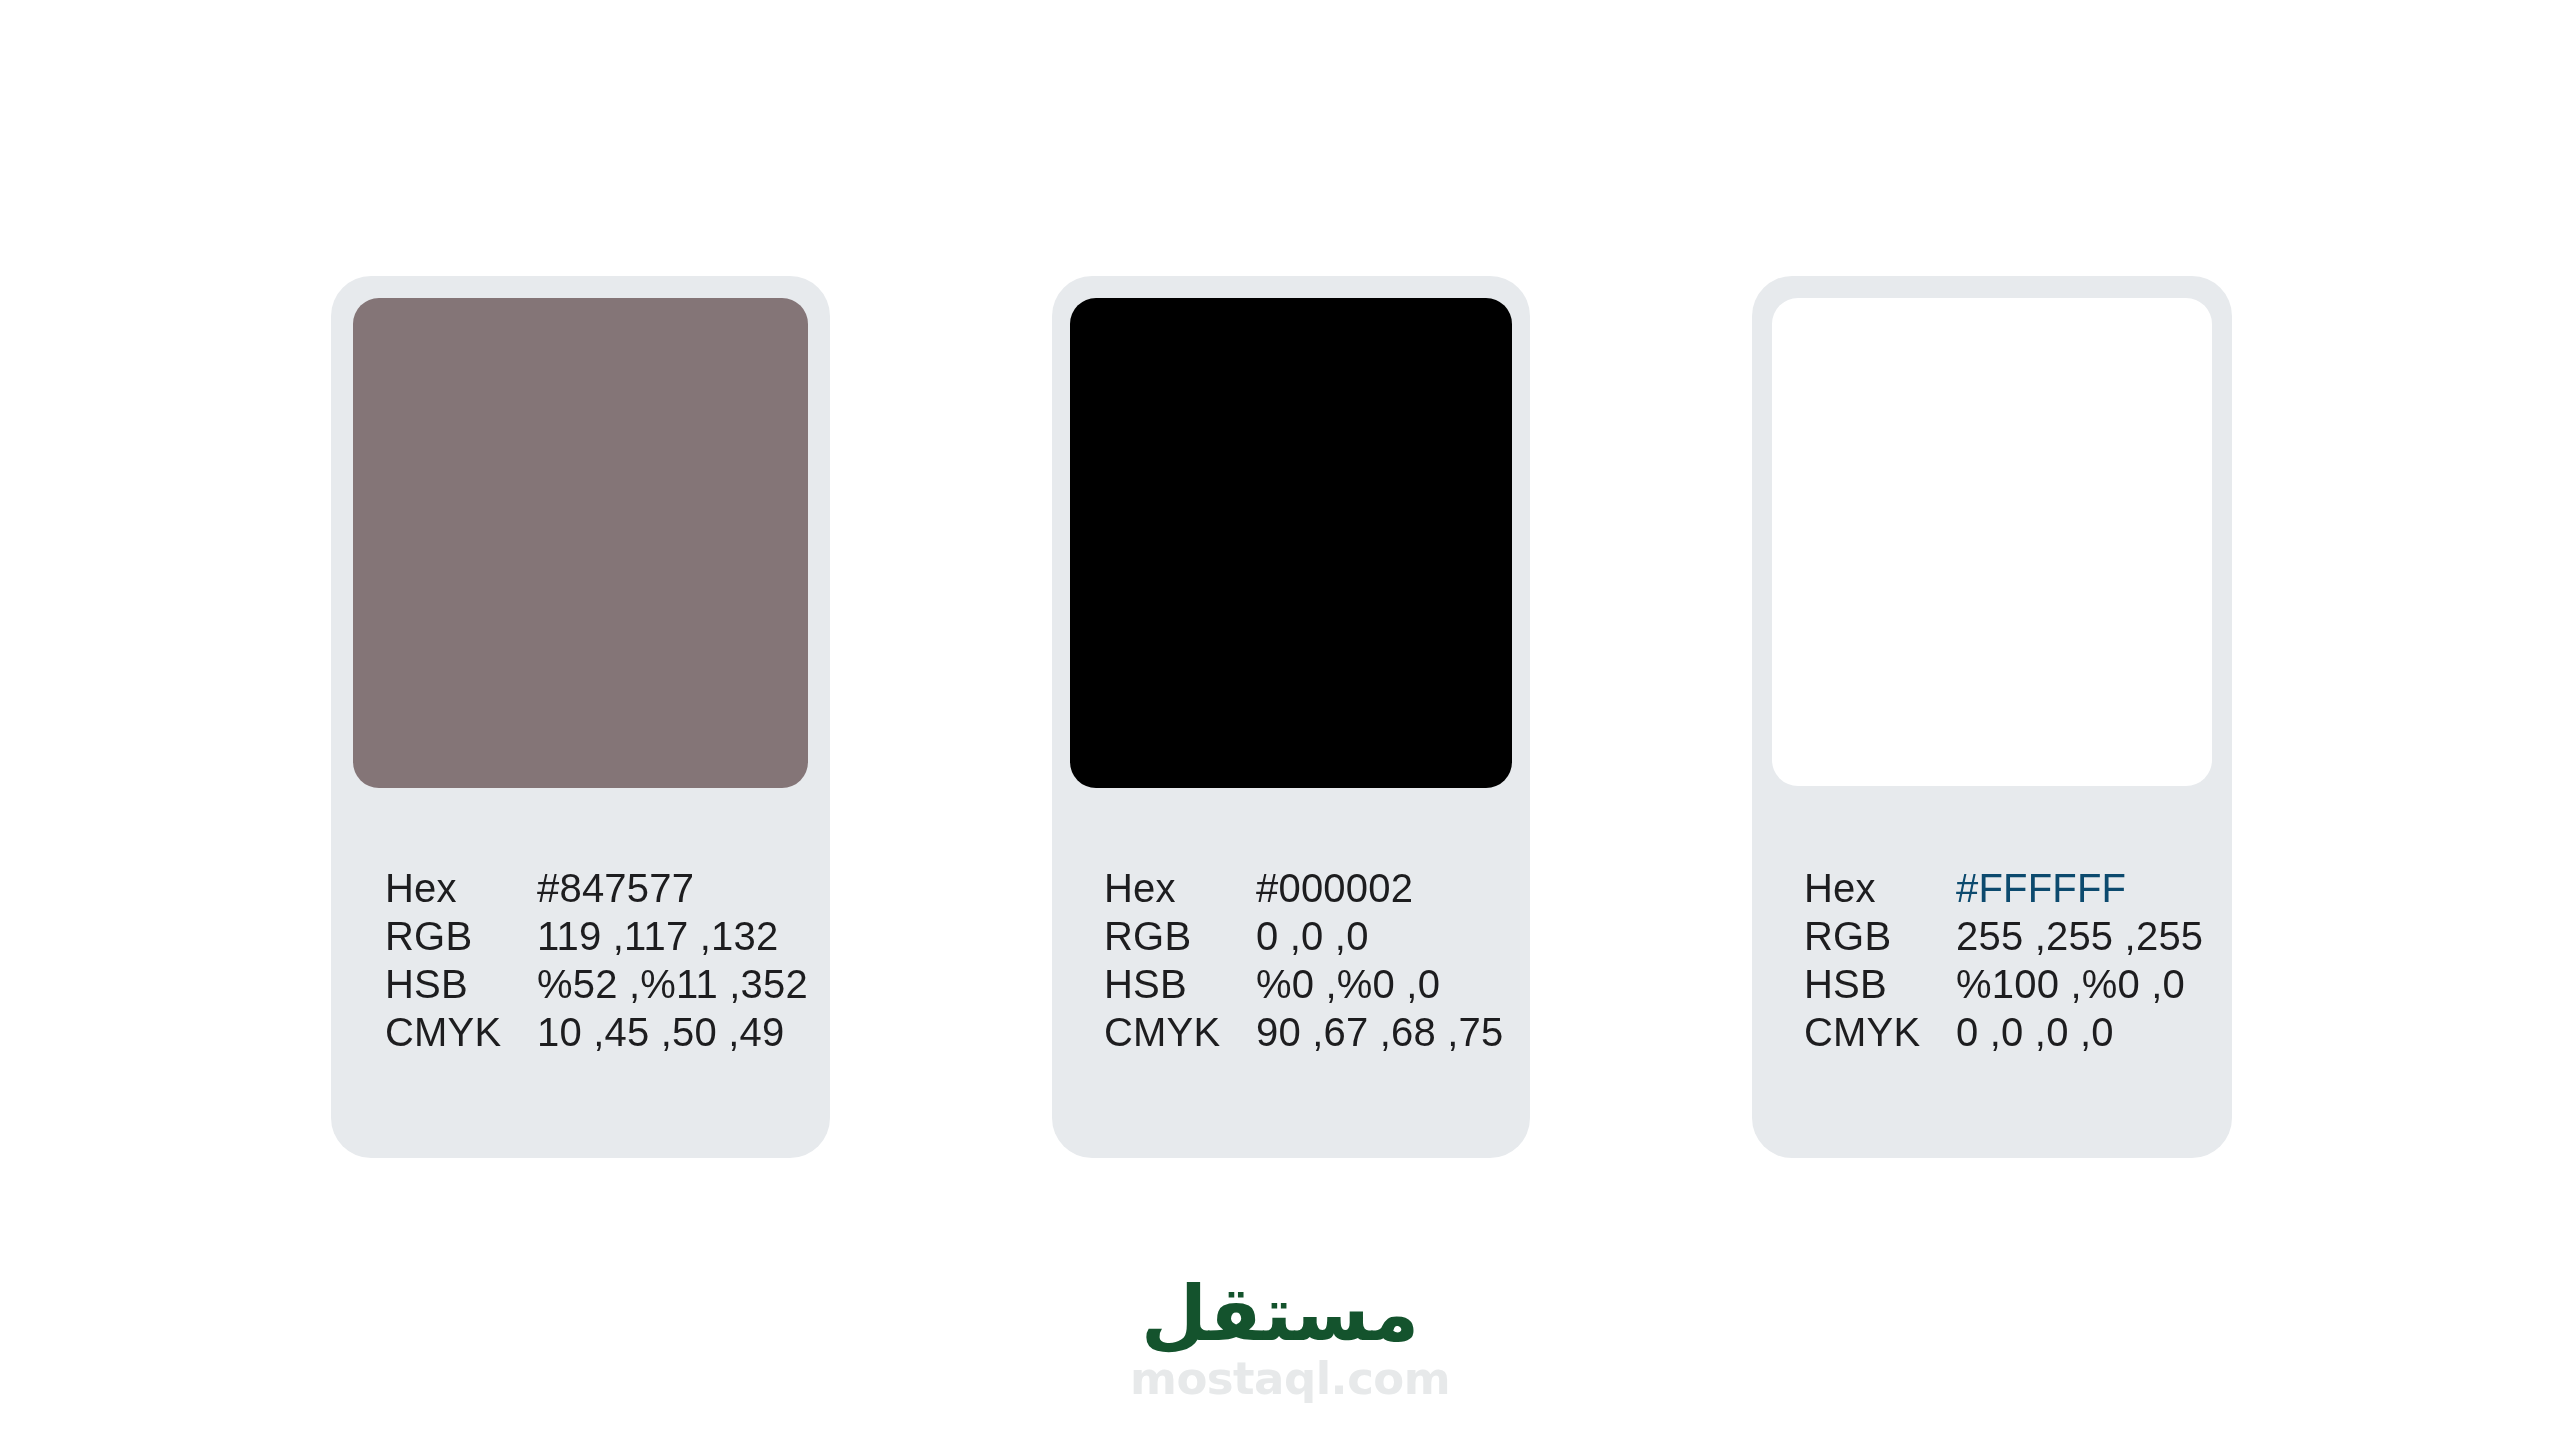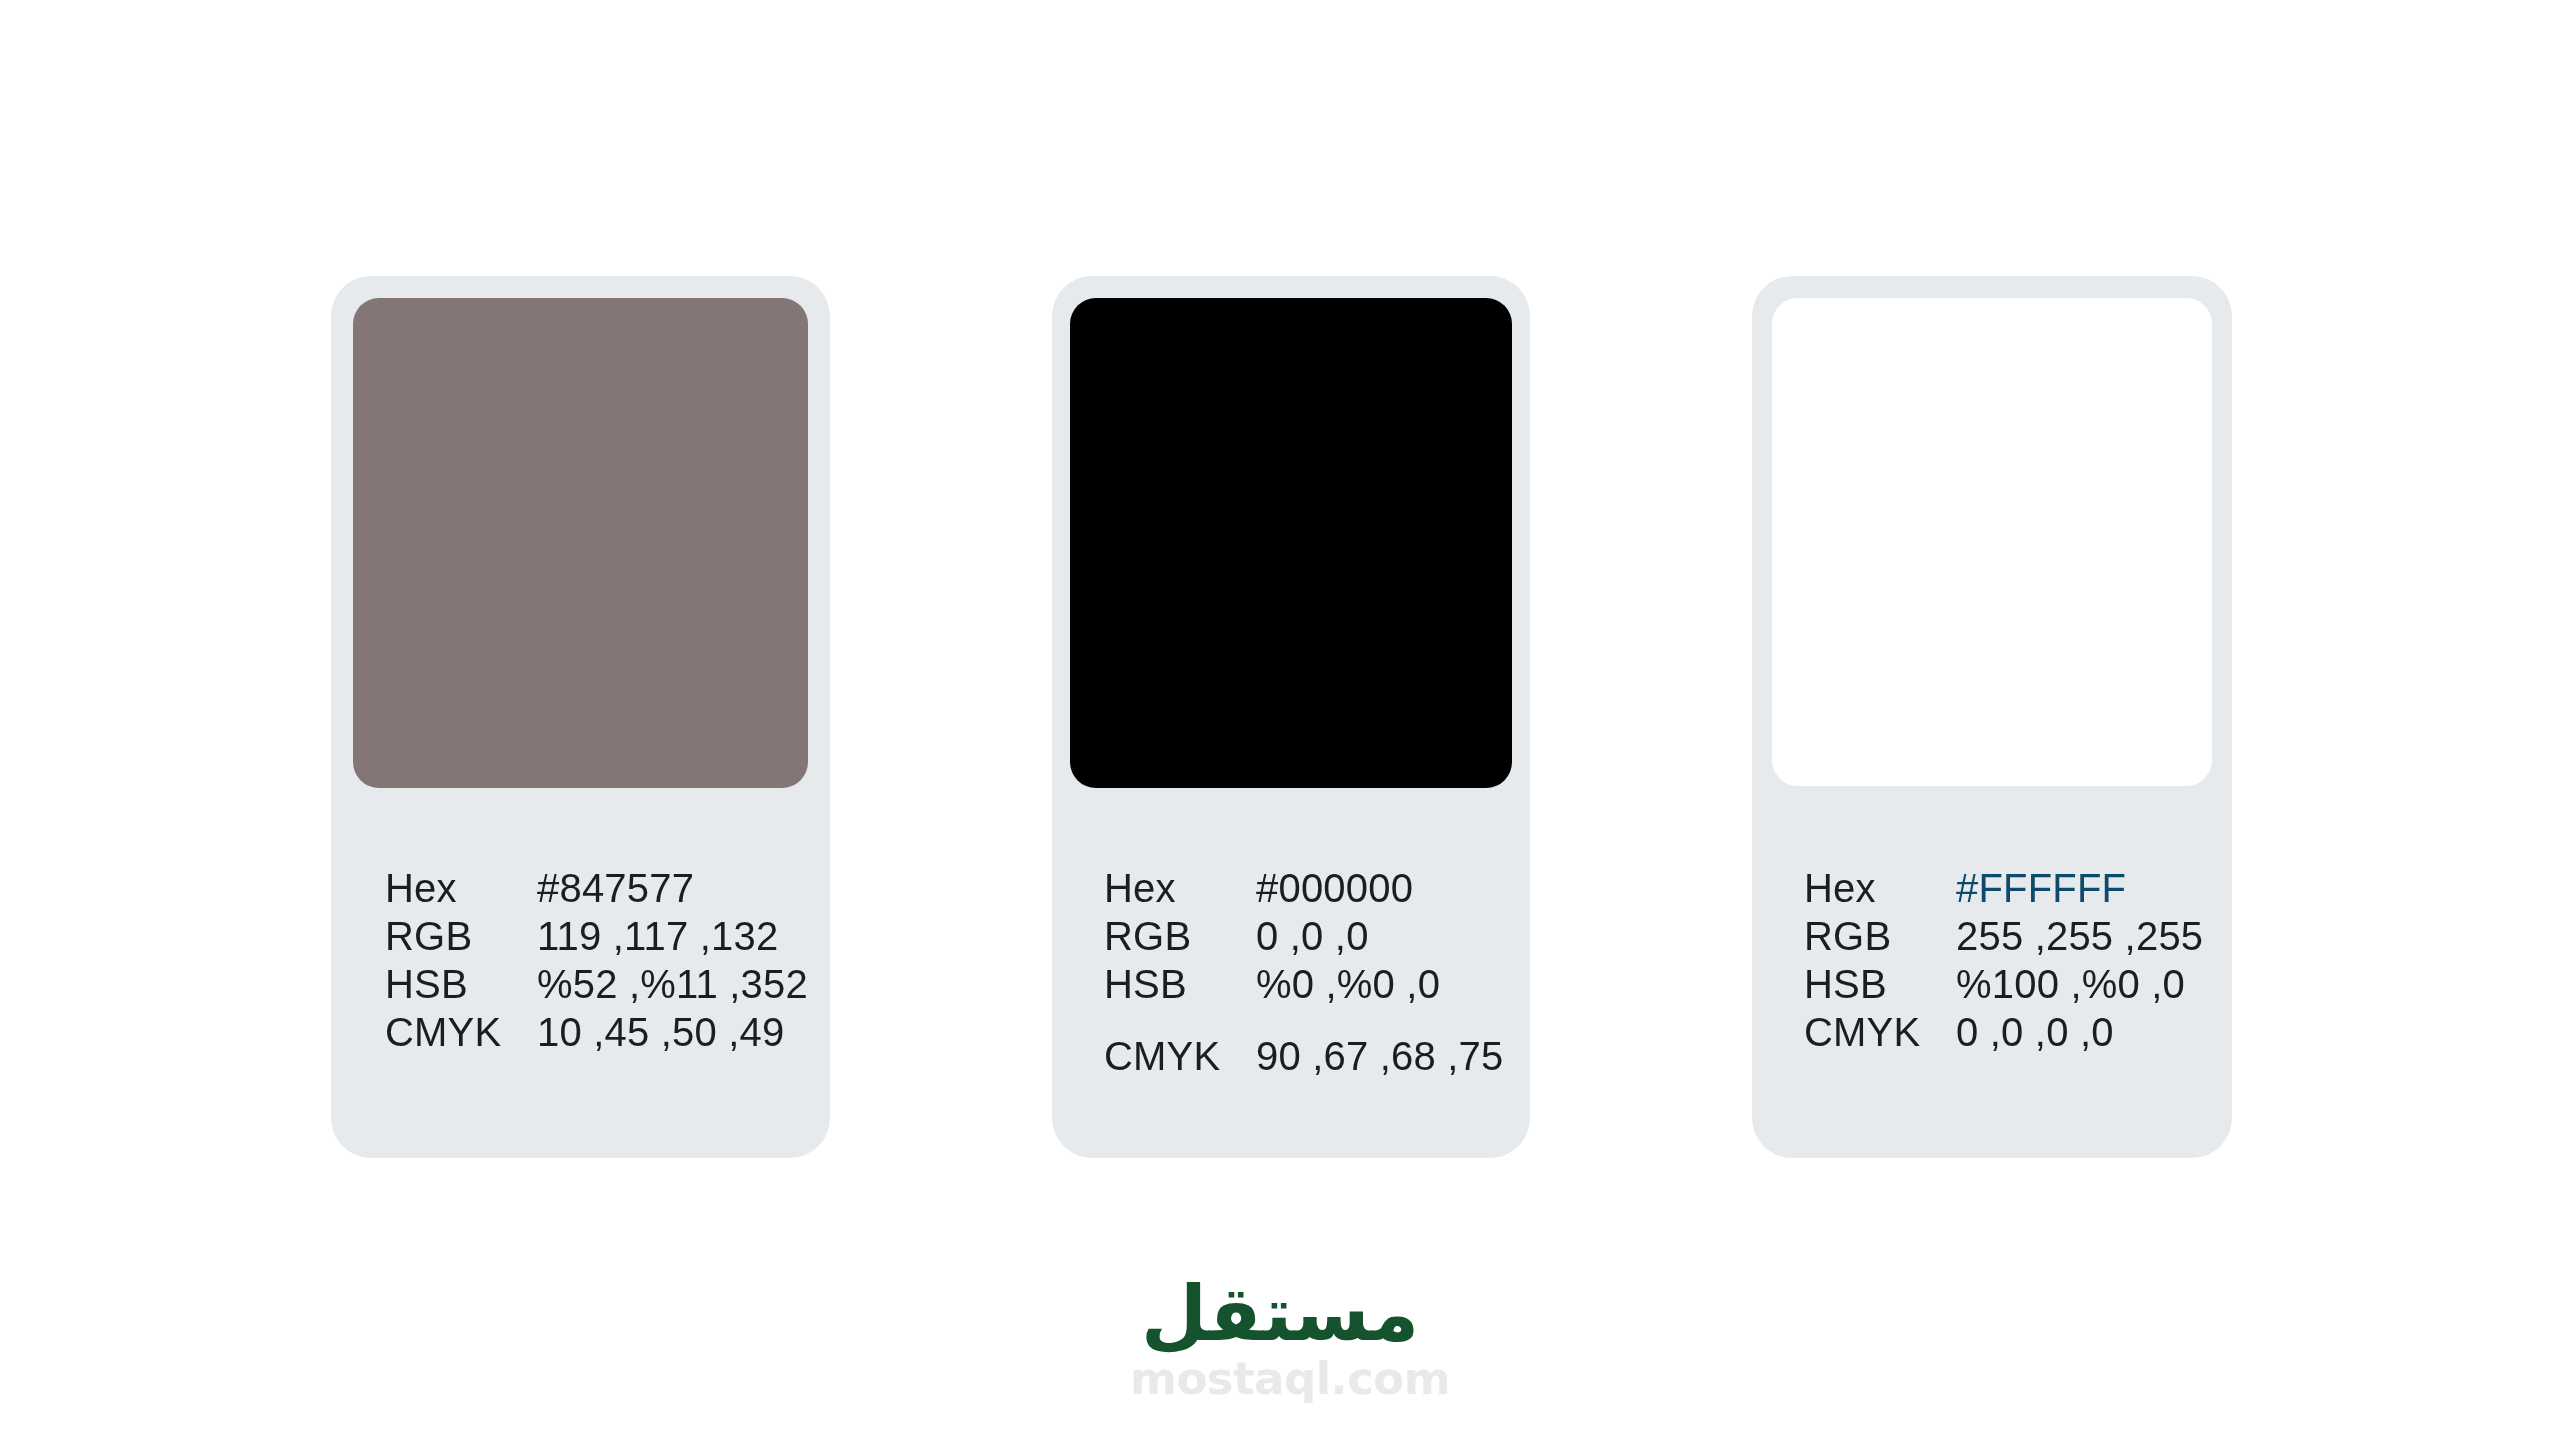--- a/index.html
+++ b/index.html
@@ -139,33 +139,33 @@
         <span class="spec-value" style="color: rgb(29, 29, 31);">10 ,45 ,50 ,49</span>
       </div>
     </div>
   </div>
 
   <div class="swatch-card card-2" style="background: rgb(231, 234, 237);">
     <div class="swatch-chip" style="background: rgb(0, 0, 0);"></div>
     <div class="spec-table">
       <div class="spec-row">
         <span class="spec-label" style="color: rgb(29, 29, 31);">Hex</span>
-        <span class="spec-value" style="color: rgb(29, 29, 31);">#000000</span>
+        <span class="spec-value" style="color: rgb(29, 29, 31);">#000002</span>
       </div>
       <div class="spec-row">
         <span class="spec-label" style="color: rgb(29, 29, 31);">RGB</span>
         <span class="spec-value" style="color: rgb(29, 29, 31);">0 ,0 ,0</span>
       </div>
       <div class="spec-row">
         <span class="spec-label" style="color: rgb(29, 29, 31);">HSB</span>
         <span class="spec-value" style="color: rgb(29, 29, 31);">%0 ,%0 ,0</span>
       </div>
       <div class="spec-row">
         <span class="spec-label" style="color: rgb(29, 29, 31);">CMYK</span>
-        <span class="spec-value" style="color: rgb(29, 29, 31); margin-top: 24px;">90 ,67 ,68 ,75</span>
+        <span class="spec-value" style="color: rgb(29, 29, 31);">90 ,67 ,68 ,75</span>
       </div>
     </div>
   </div>
 
   <div class="swatch-card card-3" style="background: rgb(231, 234, 237);">
     <div class="swatch-chip" style="background: rgb(255, 255, 255);"></div>
     <div class="spec-table">
       <div class="spec-row">
         <span class="spec-label" style="color: rgb(29, 29, 31);">Hex</span>
         <span class="spec-value" style="color: #0c4a6e;">#FFFFFF</span>

